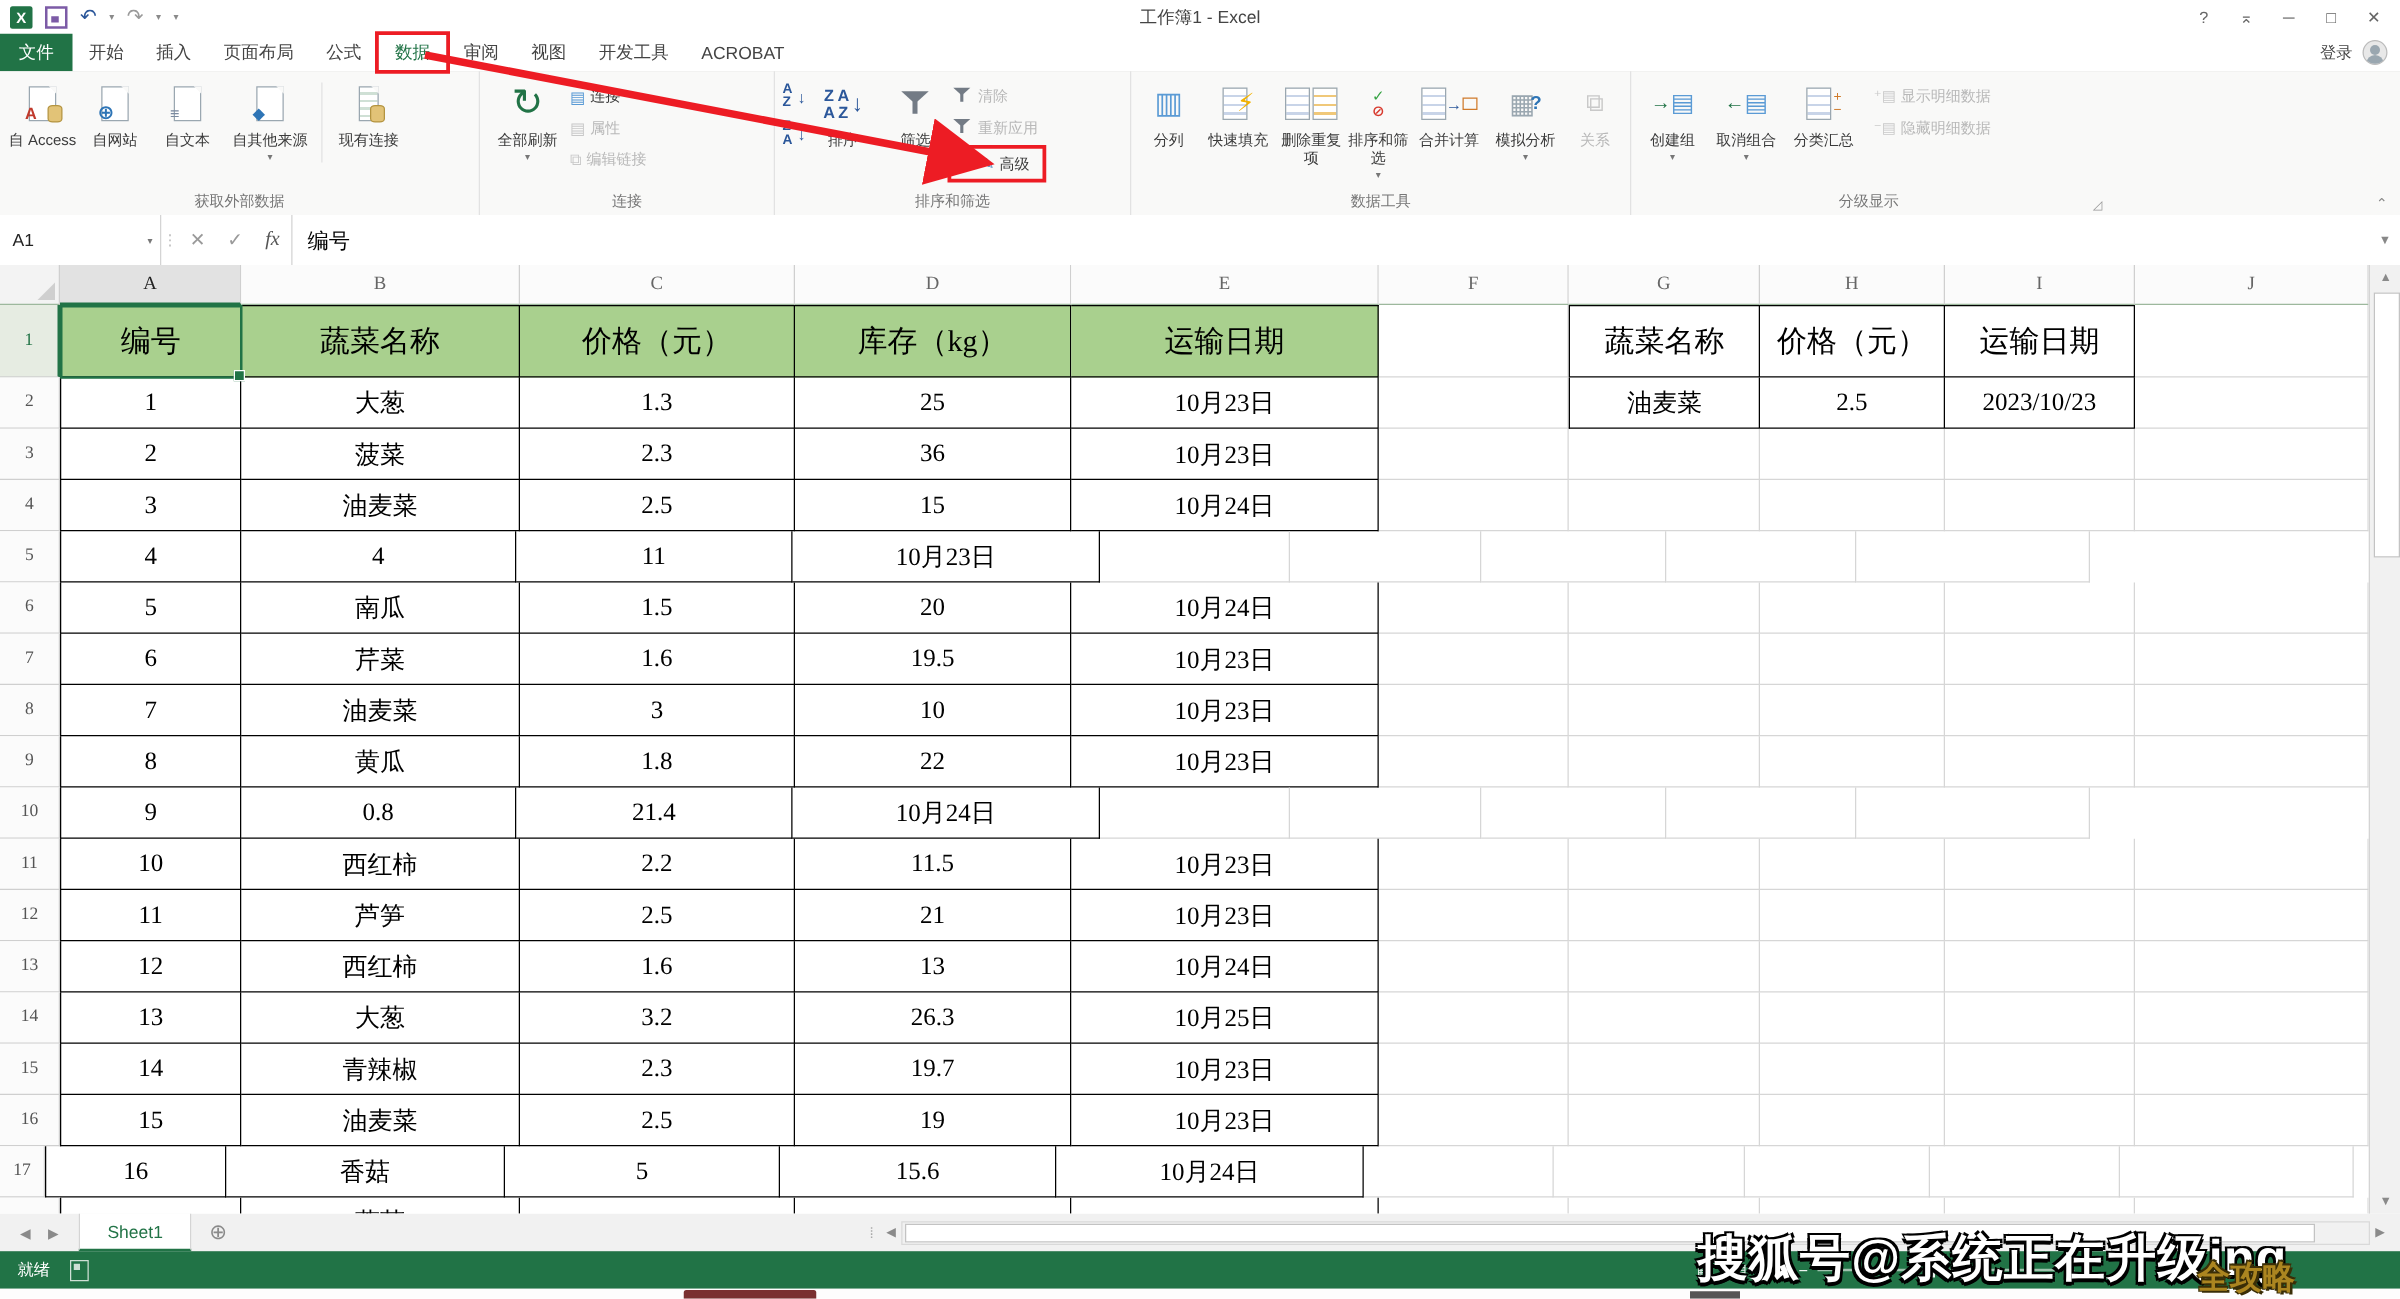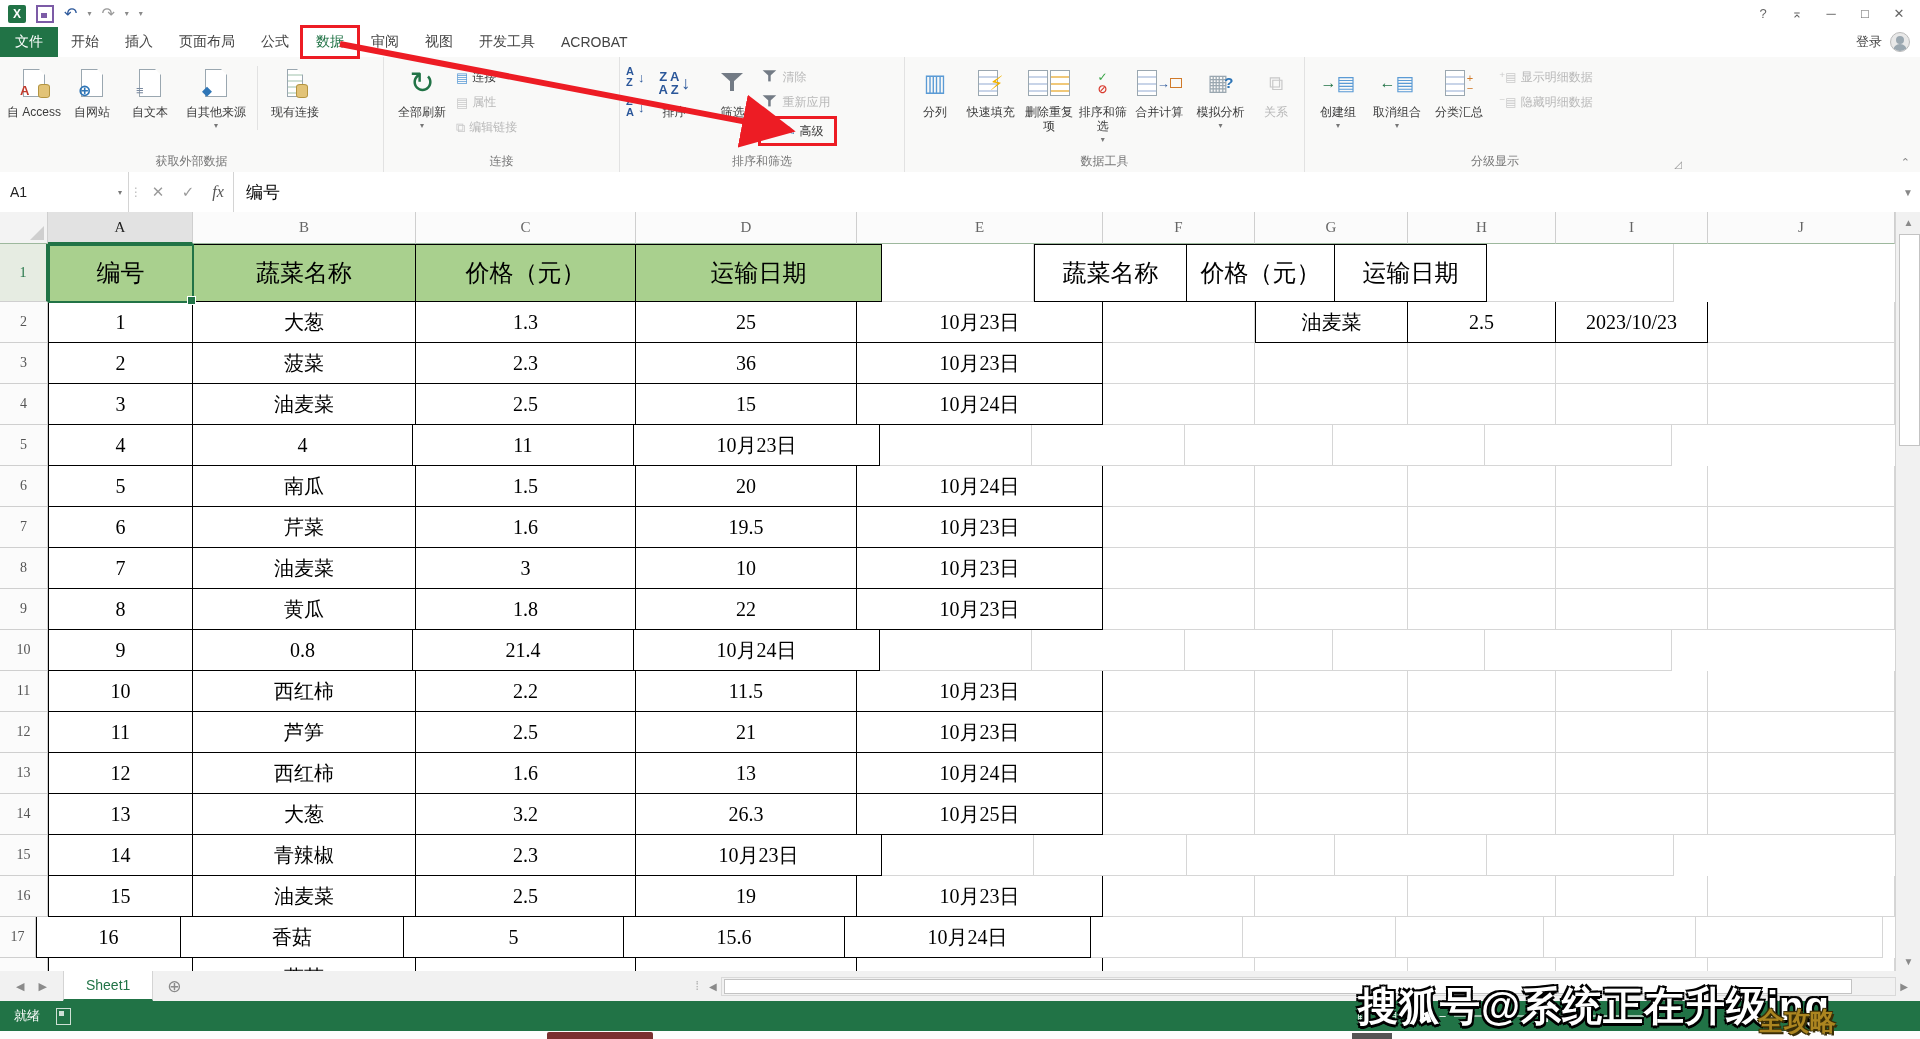--- a/index.html
+++ b/index.html
@@ -137,20 +137,21 @@
 <div id="titlebar">
   <div class="qat">
     <div class="xl-logo">X</div>
     <div class="save-ic"></div>
     <span class="undo-ic">↶</span>
       <span class="mini-dd">▾</span>
     <span class="redo-ic">↷</span>
       <span class="mini-dd">▾</span>
     <span class="mini-dd">▾</span>
   </div>
+  <div id="tb-title">工作簿1 - Excel</div>
   <div class="win-controls">
     <div class="win-btn">?</div>
     <div class="win-btn">⌅</div>
     <div class="win-btn">─</div>
     <div class="win-btn">□</div>
     <div class="win-btn">✕</div>
   </div>
 </div>
 
 <div id="tabrow">
@@ -434,20 +435,21 @@
       <div class="chdr" style="width: 153px; height: 32px; flex: 0 0 auto;">G</div>
       <div class="chdr" style="width: 148px; height: 32px; flex: 0 0 auto;">H</div>
       <div class="chdr" style="width: 152px; height: 32px; flex: 0 0 auto;">I</div>
       <div class="chdr" style="width: 187px; height: 32px; flex: 0 0 auto;">J</div>
     </div>
     <div class="grow">
       <div class="rhdr hl" style="width: 48px; height: 58px; flex: 0 0 auto;">1</div>
       <div class="cell green tb bt bl" style="width: 145px; height: 58px; flex: 0 0 auto;">编号</div>
       <div class="cell green tb bt" style="width: 223px; height: 58px; flex: 0 0 auto;">蔬菜名称</div>
       <div class="cell green tb bt" style="width: 220px; height: 58px; flex: 0 0 auto;">价格（元）</div>
+      <div class="cell green tb bt" style="width: 221px; height: 58px; flex: 0 0 auto;">库存（kg）</div>
       <div class="cell green tb bt" style="width: 246px; height: 58px; flex: 0 0 auto;">运输日期</div>
       <div class="cell" style="width: 152px; height: 58px; flex: 0 0 auto;"></div>
       <div class="cell crit-h tb bt bl" style="width: 153px; height: 58px; flex: 0 0 auto;">蔬菜名称</div>
       <div class="cell crit-h tb bt" style="width: 148px; height: 58px; flex: 0 0 auto;">价格（元）</div>
       <div class="cell crit-h tb bt" style="width: 152px; height: 58px; flex: 0 0 auto;">运输日期</div>
       <div class="cell" style="width: 187px; height: 58px; flex: 0 0 auto;"></div>
     </div>
     <div class="grow">
       <div class="rhdr" style="width: 48px; height: 41px; flex: 0 0 auto;">2</div>
       <div class="cell tb bl" style="width: 145px; height: 41px; flex: 0 0 auto;">1</div>
@@ -613,20 +615,21 @@
       <div class="cell" style="width: 153px; height: 41px; flex: 0 0 auto;"></div>
       <div class="cell" style="width: 148px; height: 41px; flex: 0 0 auto;"></div>
       <div class="cell" style="width: 152px; height: 41px; flex: 0 0 auto;"></div>
       <div class="cell" style="width: 187px; height: 41px; flex: 0 0 auto;"></div>
     </div>
     <div class="grow">
       <div class="rhdr" style="width: 48px; height: 41px; flex: 0 0 auto;">15</div>
       <div class="cell tb bl" style="width: 145px; height: 41px; flex: 0 0 auto;">14</div>
       <div class="cell tb" style="width: 223px; height: 41px; flex: 0 0 auto;">青辣椒</div>
       <div class="cell tb" style="width: 220px; height: 41px; flex: 0 0 auto;">2.3</div>
+      <div class="cell tb" style="width: 221px; height: 41px; flex: 0 0 auto;">19.7</div>
       <div class="cell tb" style="width: 246px; height: 41px; flex: 0 0 auto;">10月23日</div>
       <div class="cell" style="width: 152px; height: 41px; flex: 0 0 auto;"></div>
       <div class="cell" style="width: 153px; height: 41px; flex: 0 0 auto;"></div>
       <div class="cell" style="width: 148px; height: 41px; flex: 0 0 auto;"></div>
       <div class="cell" style="width: 152px; height: 41px; flex: 0 0 auto;"></div>
       <div class="cell" style="width: 187px; height: 41px; flex: 0 0 auto;"></div>
     </div>
     <div class="grow">
       <div class="rhdr" style="width: 48px; height: 41px; flex: 0 0 auto;">16</div>
       <div class="cell tb bl" style="width: 145px; height: 41px; flex: 0 0 auto;">15</div>

